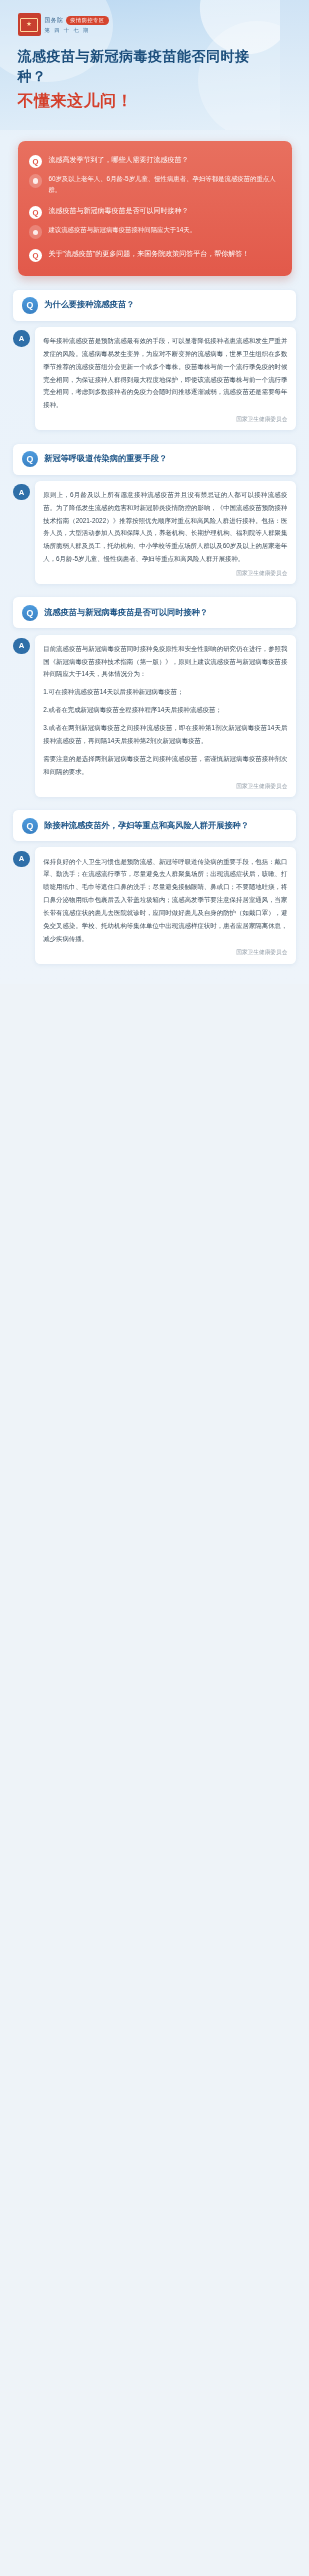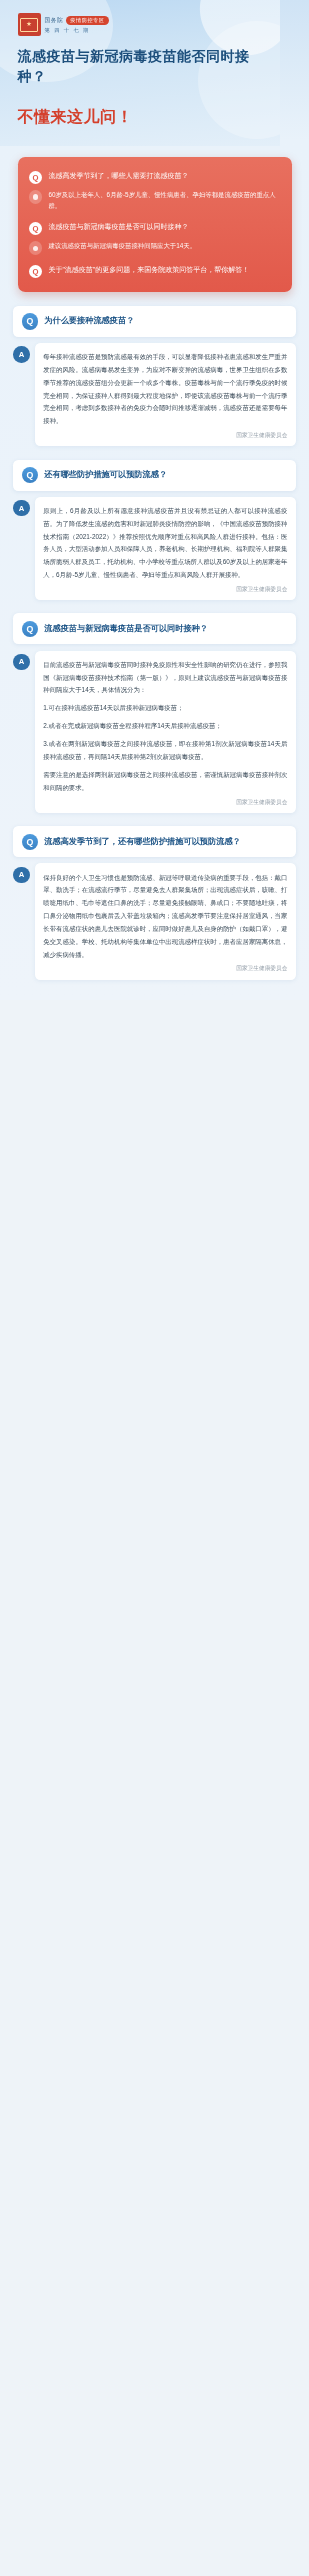--- a/index.html
+++ b/index.html
@@ -97,21 +97,21 @@
     color: #1d4f7c;
     line-height: 1.42;
     letter-spacing: 0.5px;
   }
   .hero-sub {
     position: relative; z-index: 3;
     font-size: 16px;
     font-weight: bold;
     color: #d4402c;
     line-height: 1.35;
-    margin-top: 20px;
+    margin-top: 4px;
     letter-spacing: 0.5px;
   }
 
   
   .summary {
     position: relative;
     z-index: 4;
     margin: 11.3px 17.5px 0 17.5px;
     background: linear-gradient(180deg, #e8705f 0%, #e2594a 100%);
     border-radius: 7.2px;
@@ -286,21 +286,21 @@
       <div class="qa-answer">
         <p>每年接种流感疫苗是预防流感最有效的手段，可以显著降低接种者患流感和发生严重并发症的风险。流感病毒易发生变异，为应对不断变异的流感病毒，世界卫生组织在多数季节推荐的流感疫苗组分会更新一个或多个毒株。疫苗毒株与前一个流行季免疫的时候完全相同，为保证接种人群得到最大程度地保护，即使该流感疫苗毒株与前一个流行季完全相同，考虑到多数接种者的免疫力会随时间推移逐渐减弱，流感疫苗还是需要每年接种。</p>
         <div class="src">国家卫生健康委员会</div>
       </div>
     </div>
   </div>
 
   <div class="qa-block">
     <div class="qa-head">
       <div class="qa-q">Q</div>
-      <div class="qa-qtext">还有哪些防护措施可以预防流感？</div>
+      <div class="qa-qtext">新冠等呼吸道传染病的重要手段？</div>
     </div>
     <div class="qa-body">
       <div class="qa-a">A</div>
       <div class="qa-answer">
         <p>原则上，6月龄及以上所有愿意接种流感疫苗并且没有禁忌证的人都可以接种流感疫苗。为了降低发生流感的危害和对新冠肺炎疫情防控的影响，《中国流感疫苗预防接种技术指南（2021-2022）》推荐按照优先顺序对重点和高风险人群进行接种。包括：医务人员，大型活动参加人员和保障人员，养老机构、长期护理机构、福利院等人群聚集场所脆弱人群及员工，托幼机构、中小学校等重点场所人群以及60岁及以上的居家老年人，6月龄-5岁儿童、慢性病患者、孕妇等重点和高风险人群开展接种。</p>
         <div class="src">国家卫生健康委员会</div>
       </div>
     </div>
   </div>
 
@@ -318,21 +318,21 @@
         <p>3.或者在两剂新冠病毒疫苗之间接种流感疫苗，即在接种第1剂次新冠病毒疫苗14天后接种流感疫苗，再间隔14天后接种第2剂次新冠病毒疫苗。</p>
         <p>需要注意的是选择两剂新冠病毒疫苗之间接种流感疫苗，需谨慎新冠病毒疫苗接种剂次和间隔的要求。</p>
         <div class="src">国家卫生健康委员会</div>
       </div>
     </div>
   </div>
 
   <div class="qa-block">
     <div class="qa-head">
       <div class="qa-q">Q</div>
-      <div class="qa-qtext">流感高发季节到了，还有哪些防护措施可以预防流感？</div>
+      <div class="qa-qtext">除接种流感疫苗外，孕妇等重点和高风险人群开展接种？</div>
     </div>
     <div class="qa-body">
       <div class="qa-a">A</div>
       <div class="qa-answer">
         <p>保持良好的个人卫生习惯也是预防流感、新冠等呼吸道传染病的重要手段，包括：戴口罩、勤洗手；在流感流行季节，尽量避免去人群聚集场所；出现流感症状后，咳嗽、打喷嚏用纸巾、毛巾等遮住口鼻的洗手；尽量避免接触眼睛、鼻或口；不要随地吐痰，将口鼻分泌物用纸巾包裹后丢入带盖垃圾箱内；流感高发季节要注意保持居室通风，当家长带有流感症状的患儿去医院就诊时，应同时做好患儿及自身的防护（如戴口罩），避免交叉感染。学校、托幼机构等集体单位中出现流感样症状时，患者应居家隔离休息，减少疾病传播。</p>
         <div class="src">国家卫生健康委员会</div>
       </div>
     </div>
   </div>
 

